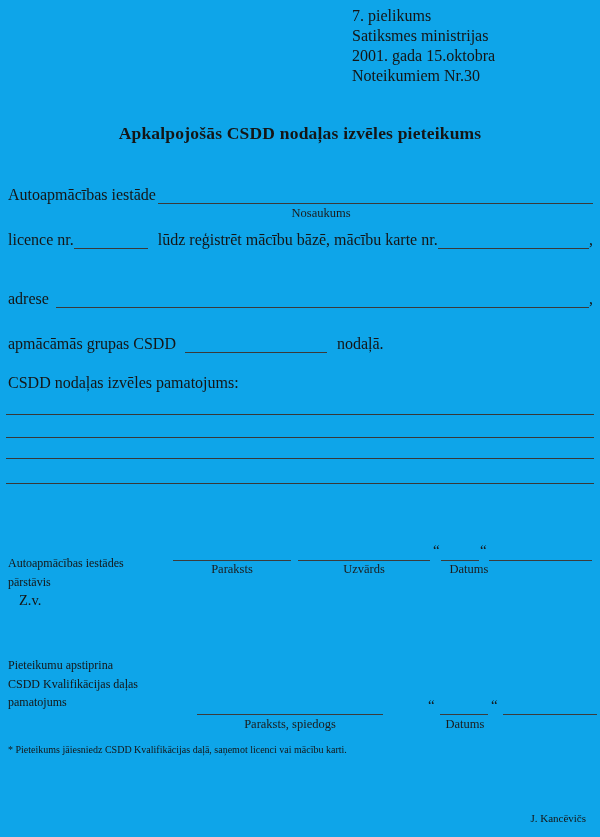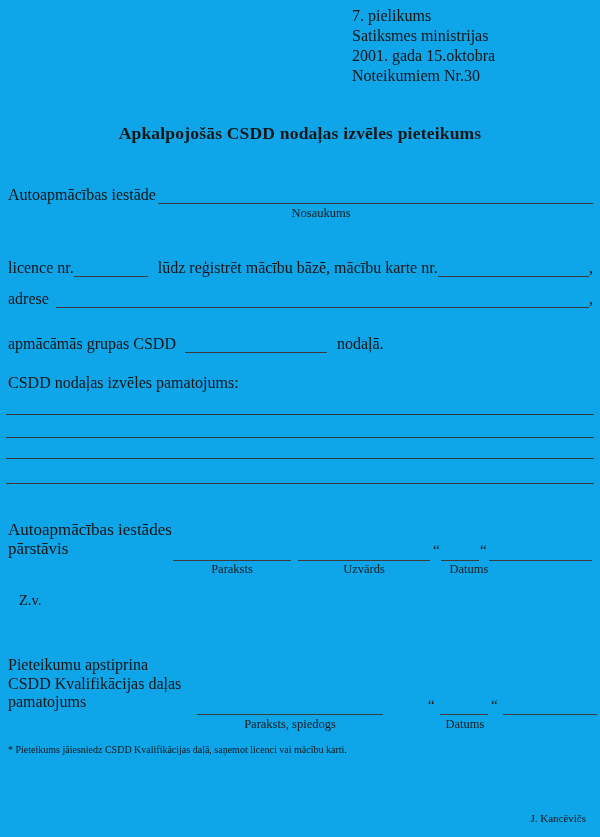--- a/index.html
+++ b/index.html
@@ -21,22 +21,22 @@
   }
   .frow{display:flex;align-items:flex-end;font-size:16px;}
   .blank{border-bottom:1.8px solid #3a3a3a;height:4px;}
   .flex1{flex:1 1 auto;}
   .caption{font-size:12.5px;text-align:center;color:#1c1c1c;}
   .ruled{border-top:1.9px solid #383838;height:0;}
   .sigline{border-bottom:1.9px solid #3c3c3c;height:20px;}
   .quote{font-size:15px;line-height:10px;}
   .smalltxt{font-size:14.5px;margin-left:11px;}
   .footer-left{font-size:17px;line-height:22px;}
-  .sig2-text{font-size:16px;line-height:18.5px;}
-  .sig1-text{font-size:17px;line-height:18.5px;}
+  .sig2-text{font-size:12px;line-height:18.5px;}
+  .sig1-text{font-size:12px;line-height:18.5px;margin-top:33px;}
   .footnote{font-size:10px;}
   .name-right{font-size:11px;}
 </style>
 </head>
 <body>
 
 <div class="page">
 
   <div class="abs ref-block">
     <div>7. pielikums</div>
@@ -46,21 +46,21 @@
   </div>
 
   <h1 class="abs title">Apkalpojošās CSDD nodaļas izvēles pieteikums</h1>
 
   <div class="abs frow" style="left:8px;right:7px;top:183px;height:21px;">
     <span>Autoapmācības iestāde</span>
     <span class="blank flex1" style="margin-left:2px;"></span>
   </div>
   <div class="abs caption" style="left:260px;top:206px;width:122px;">Nosaukums</div>
 
-  <div class="abs frow" style="left:8px;right:7px;top:256px;height:21px;">
+  <div class="abs frow" style="left:8px;right:7px;top:228px;height:21px;">
     <span>licence nr.</span>
     <span class="blank" style="width:74px;"></span>
     <span style="margin-left:10px;white-space:nowrap;">lūdz reģistrēt mācību bāzē, mācību karte nr.</span>
     <span class="blank flex1"></span>
     <span>,</span>
   </div>
 
   <div class="abs frow" style="left:8px;right:7px;top:287px;height:21px;">
     <span>adrese</span>
     <span class="blank flex1" style="margin-left:7px;"></span>

